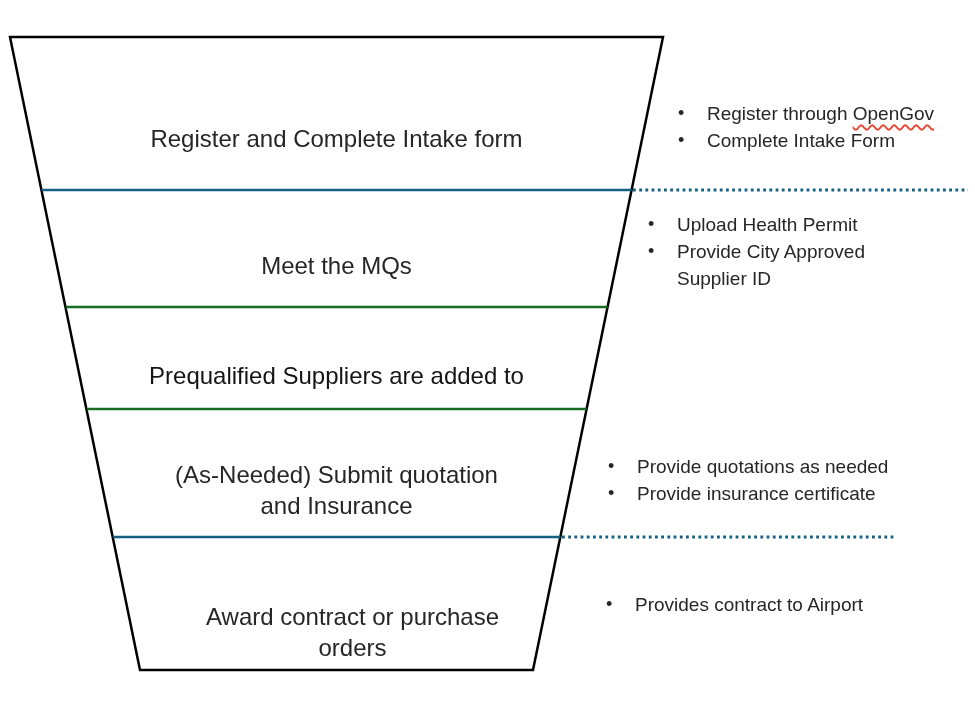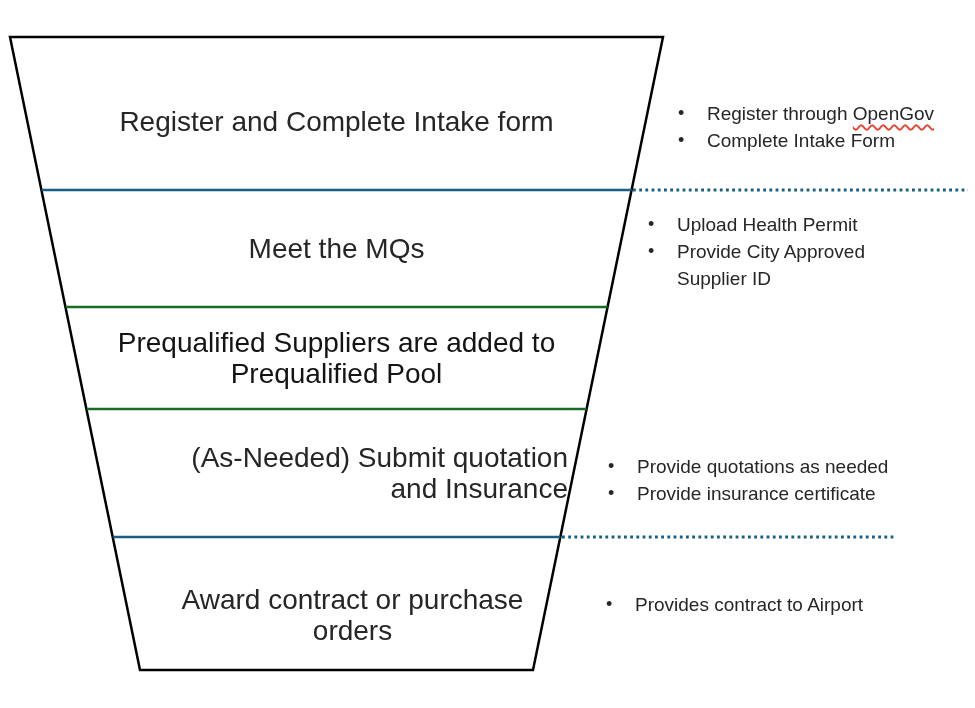--- a/index.html
+++ b/index.html
@@ -21,34 +21,35 @@
     top: 0;
   }
   
   .stage {
     position: absolute;
     display: flex;
     flex-direction: column;
     align-items: center;
     justify-content: center;
     text-align: center;
-    font-size: 28px;
+    font-size: 24px;
     line-height: 31px;
     color: #262626;
     box-sizing: border-box;
     z-index: 2;
+    margin-top: 17px;
   }
   .stage.bold {
     font-weight: 400;
     color: #141414;
   }
   #stage1 { left: 36px;  top: 39px;  width: 601px; height: 150px; padding-top: 14px; }
   #stage2 { left: 63px;  top: 191px; width: 547px; height: 115px; }
   #stage3 { left: 84px;  top: 308px; width: 505px; height: 100px; }
-  #stage4 { left: 105px; top: 410px; width: 463px; height: 126px; align-items: flex-end; }
+  #stage4 { left: 105px; top: 410px; width: 463px; height: 126px; }
   #stage5 { left: 141px; top: 538px; width: 423px; height: 131px; padding-top: 22px; }
 
   
   .anno {
     position: absolute;
     font-size: 19px;
     line-height: 27px;
     color: #262626;
     z-index: 2;
   }
@@ -93,21 +94,20 @@
 <div class="stage" id="stage1">
   <div>Register and Complete Intake form</div>
 </div>
 
 <div class="stage" id="stage2">
   <div>Meet the MQs</div>
 </div>
 
 <div class="stage bold" id="stage3">
   <div>Prequalified Suppliers are added to</div>
-  <div>Prequalified Pool</div>
 </div>
 
 <div class="stage" id="stage4">
   <div>(As-Needed) Submit quotation</div>
   <div>and Insurance</div>
 </div>
 
 <div class="stage" id="stage5">
   <div>Award contract or purchase</div>
   <div>orders</div>

